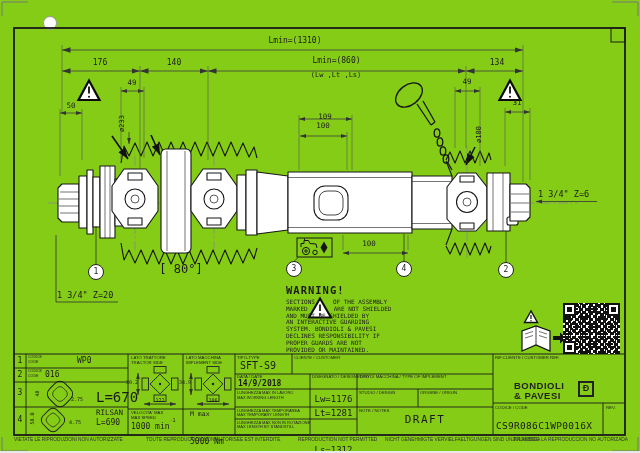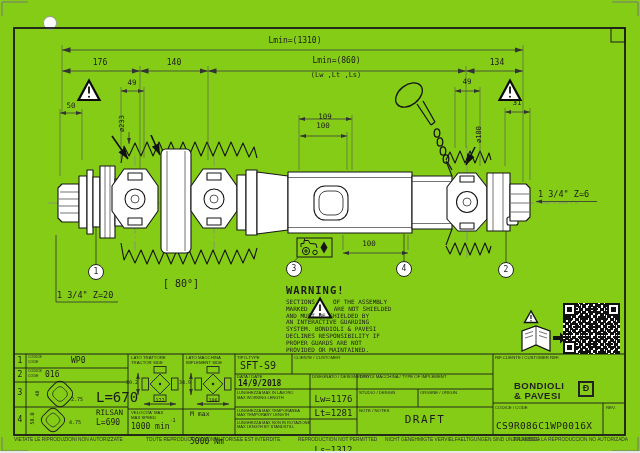--- a/index.html
+++ b/index.html
@@ -269,21 +269,21 @@
 <div class="t ctr" style="left:482px;top:59px;width:30px;font-size:8px;">134</div>
 <div class="t ctr" style="left:118px;top:79px;width:28px;font-size:7.5px;">49</div>
 <div class="t ctr" style="left:57px;top:102px;width:28px;font-size:7.5px;">50</div>
 <div class="t ctr rot" style="left:102px;top:120px;width:40px;font-size:7px;">ø233</div>
 <div class="t ctr" style="left:310px;top:105px;width:30px;font-size:7.5px;margin-top:8px;">109</div>
 <div class="t ctr" style="left:308px;top:122px;width:30px;font-size:7.5px;">100</div>
 <div class="t ctr" style="left:354px;top:240px;width:30px;font-size:7.5px;">100</div>
 <div class="t ctr" style="left:453px;top:78px;width:28px;font-size:7.5px;">49</div>
 <div class="t ctr" style="left:503px;top:99px;width:28px;font-size:7.5px;">31</div>
 <div class="t ctr rot" style="left:459px;top:131px;width:40px;font-size:7px;">ø180</div>
-<div class="t ctr" style="left:153px;top:279px;width:56px;font-size:10px;">[ 80°]</div>
+<div class="t ctr" style="left:153px;top:263px;width:56px;font-size:12px;">[ 80°]</div>
 <div class="t" style="left:57px;top:291px;font-size:8.5px;">1 3/4" Z=20</div>
 <div class="t" style="left:538px;top:190px;font-size:8.5px;">1 3/4" Z=6</div>
 
 <div class="t ctr" style="left:89px;top:268px;width:14px;font-size:8px;">1</div>
 <div class="t ctr" style="left:287px;top:265px;width:14px;font-size:8px;">3</div>
 <div class="t ctr" style="left:397px;top:265px;width:14px;font-size:8px;">4</div>
 <div class="t ctr" style="left:499px;top:266px;width:14px;font-size:8px;">2</div>
 
 <div class="t" style="left:286px;top:285px;font-size:10.5px;font-weight:bold;letter-spacing:1px;">WARNING!</div>
 <div class="t" style="left:286px;top:299px;">
@@ -299,21 +299,21 @@
 
 <div id="qr">
   <div class="fp" style="left:0;top:0;"></div>
   <div class="fp" style="left:44px;top:0;"></div>
   <div class="fp" style="left:0;top:38px;"></div>
 </div>
 
 <div class="t ctr" style="left:14px;top:357px;width:12px;font-size:8px;">1</div>
 <div class="t sans tiny" style="left:28px;top:356px;font-size:3.6px;">CODICE</div>
 <div class="t sans tiny" style="left:28px;top:360.5px;font-size:3.6px;">CODE</div>
-<div class="t" style="left:39px;top:357px;font-size:8px;padding-left:32px;">WP0</div>
+<div class="t" style="left:45px;top:357px;font-size:8px;padding-left:32px;">WP0</div>
 <div class="t ctr" style="left:14px;top:371px;width:12px;font-size:8px;">2</div>
 <div class="t sans tiny" style="left:28px;top:370px;font-size:3.6px;">CODICE</div>
 <div class="t sans tiny" style="left:28px;top:374.5px;font-size:3.6px;">CODE</div>
 <div class="t" style="left:45px;top:371px;font-size:8px;">016</div>
 <div class="t ctr" style="left:14px;top:389px;width:12px;font-size:8px;">3</div>
 <div class="t" style="left:96px;top:390px;font-size:14px;">L=670</div>
 <div class="t ctr rot" style="left:29px;top:391px;width:17px;font-size:5px;">48</div>
 <div class="t" style="left:71px;top:397px;font-size:5px;">2.75</div>
 <div class="t ctr" style="left:14px;top:416px;width:12px;font-size:8px;">4</div>
 <div class="t" style="left:96px;top:409px;font-size:7.5px;">RILSAN</div>

